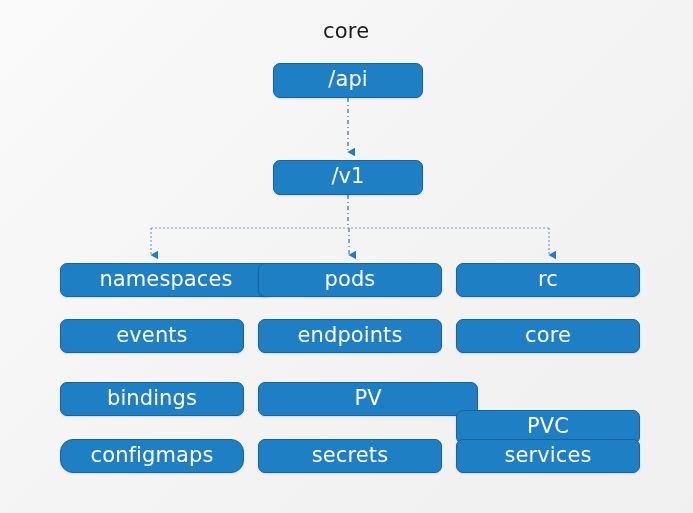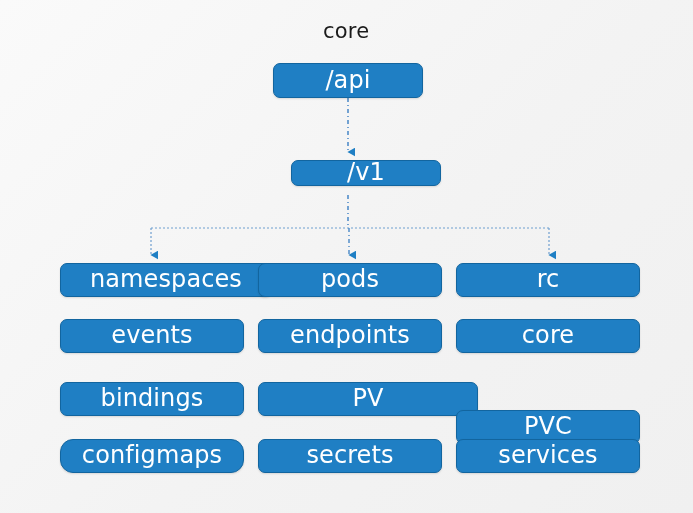--- a/index.html
+++ b/index.html
@@ -53,21 +53,21 @@
   .node {
     position: absolute;
     box-sizing: border-box;
     background: #1f7fc4;
     border: 1.5px solid #12659f;
     border-radius: 7px;
     color: #ffffff;
     display: flex;
     align-items: center;
     justify-content: center;
-    font-size: 24px;
+    font-size: 21px;
     line-height: 1;
     white-space: nowrap;
     box-shadow: 0 1px 2px rgba(0,0,0,0.12);
     letter-spacing: 0.1px;
   }
   .node-label {
     pointer-events: none;
     transform: translateY(-1px);
   }
 </style>
@@ -96,21 +96,21 @@
     <path d="M 549 228 L 549 255" stroke="#6f9fd0" stroke-width="1.2" fill="none" stroke-dasharray="2 2" marker-end="url(#arrow)"></path>
   </svg>
 
   <div id="layer-nodes">
     <div class="title-label" style="left:323px; top:21px;">core</div>
 
     <div class="node" style="left:273px; top:63px; width:150px; height:35px;">
       <span class="node-label">/api</span>
     </div>
 
-    <div class="node" style="left:273px; top:160px; width:150px; height:26px;margin-left:18px;">
+    <div class="node" style="left:273px; top:160px; width:150px; height:35px;">
       <span class="node-label">/v1</span>
     </div>
 
     <div class="node" style="left:60px; top:263px; width:212px; height:34px;">
       <span class="node-label">namespaces</span>
     </div>
 
     <div class="node" style="left:258px; top:263px; width:184px; height:34px;">
       <span class="node-label">pods</span>
     </div>

